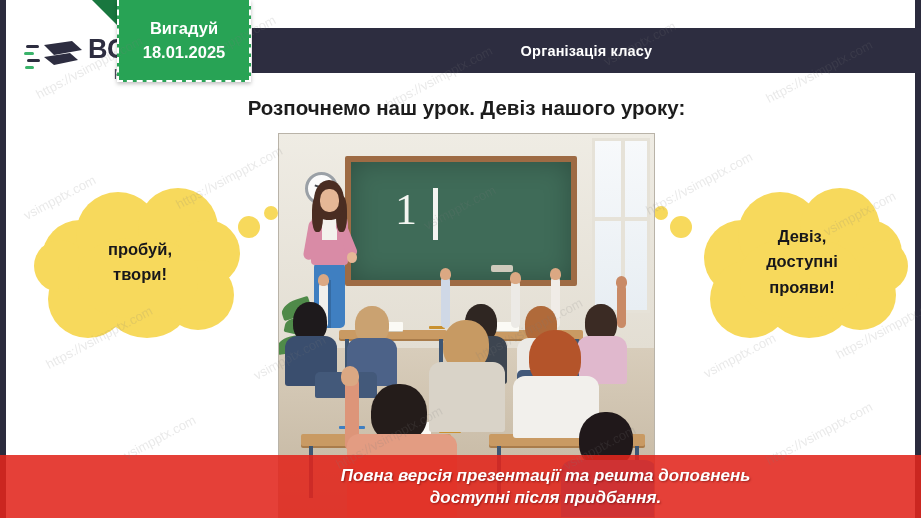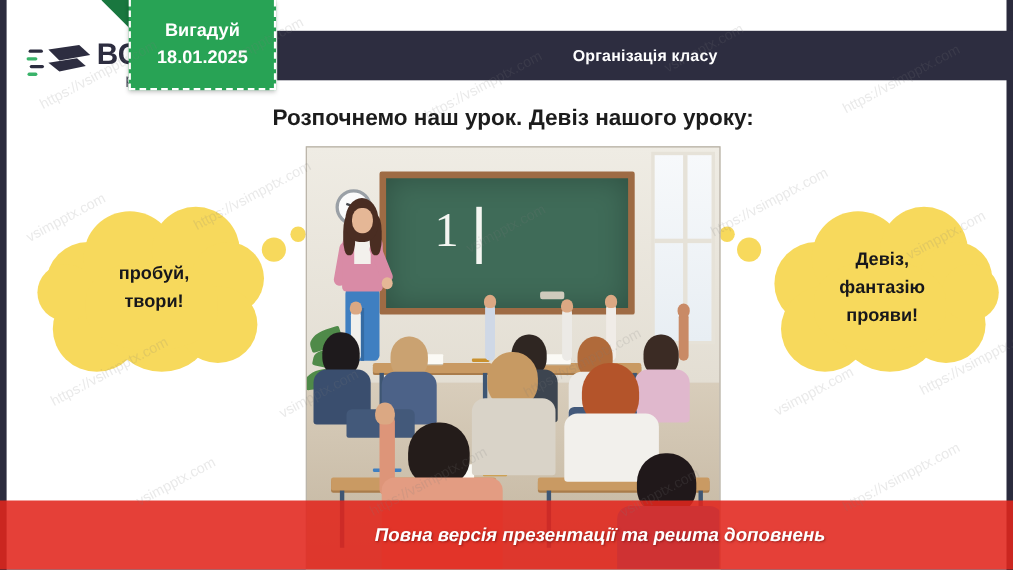--- a/index.html
+++ b/index.html
@@ -355,21 +355,21 @@
       <div class="blob" style="left:42px; top:6px;   width:84px;  height:84px;"></div>
       <div class="blob" style="left:104px;top:2px;   width:80px;  height:80px;"></div>
       <div class="blob" style="left:140px;top:34px;  width:66px;  height:66px;"></div>
       <div class="blob" style="left:14px; top:74px;  width:80px;  height:78px;"></div>
       <div class="blob" style="left:70px; top:80px;  width:86px;  height:72px;"></div>
       <div class="blob" style="left:128px;top:74px;  width:72px;  height:70px;"></div>
       <div class="blob" style="left:160px;top:54px;  width:52px;  height:52px;"></div>
       <div class="blob" style="left:44px; top:52px;  width:120px; height:80px;border-radius:44%;"></div>
       <div class="bubble-text">
         <div>Девіз,</div>
-        <div>фантазію</div>
+        <div>доступні</div>
         <div>прояви!</div>
       </div>
     </div>
     <div class="trail" style="left:664px; top:216px; width:22px; height:22px;"></div>
     <div class="trail" style="left:648px; top:206px; width:14px; height:14px;"></div>
 
     <div class="illustration">
       <div class="room-wall"></div>
       <div class="room-floor"></div>
       <div class="window"></div>
@@ -466,20 +466,21 @@
       <div class="stud-head" style="left:300px; top:278px; width:54px; height:56px; background:#20181a;"></div>
       <div class="stud-body" style="left:282px; top:326px; width:96px; height:62px; background:#4b8fd0;"></div>
     </div>
 
 
   </div>
 
   <div class="bottom-banner">
     <div class="banner-text">
       <div>Повна версія презентації та решта доповнень</div>
+      <div>доступні після придбання.</div>
     </div>
   </div>
 
   <div class="watermark">
     <div class="wm" style="left:30px;  top:60px;">https://vsimpptx.com</div>
     <div class="wm" style="left:200px; top:30px;">vsimpptx.com</div>
     <div class="wm" style="left:380px; top:70px;">https://vsimpptx.com</div>
     <div class="wm" style="left:600px; top:36px;">vsimpptx.com</div>
     <div class="wm" style="left:760px; top:64px;">https://vsimpptx.com</div>
     <div class="wm" style="left:20px;  top:190px;">vsimpptx.com</div>

